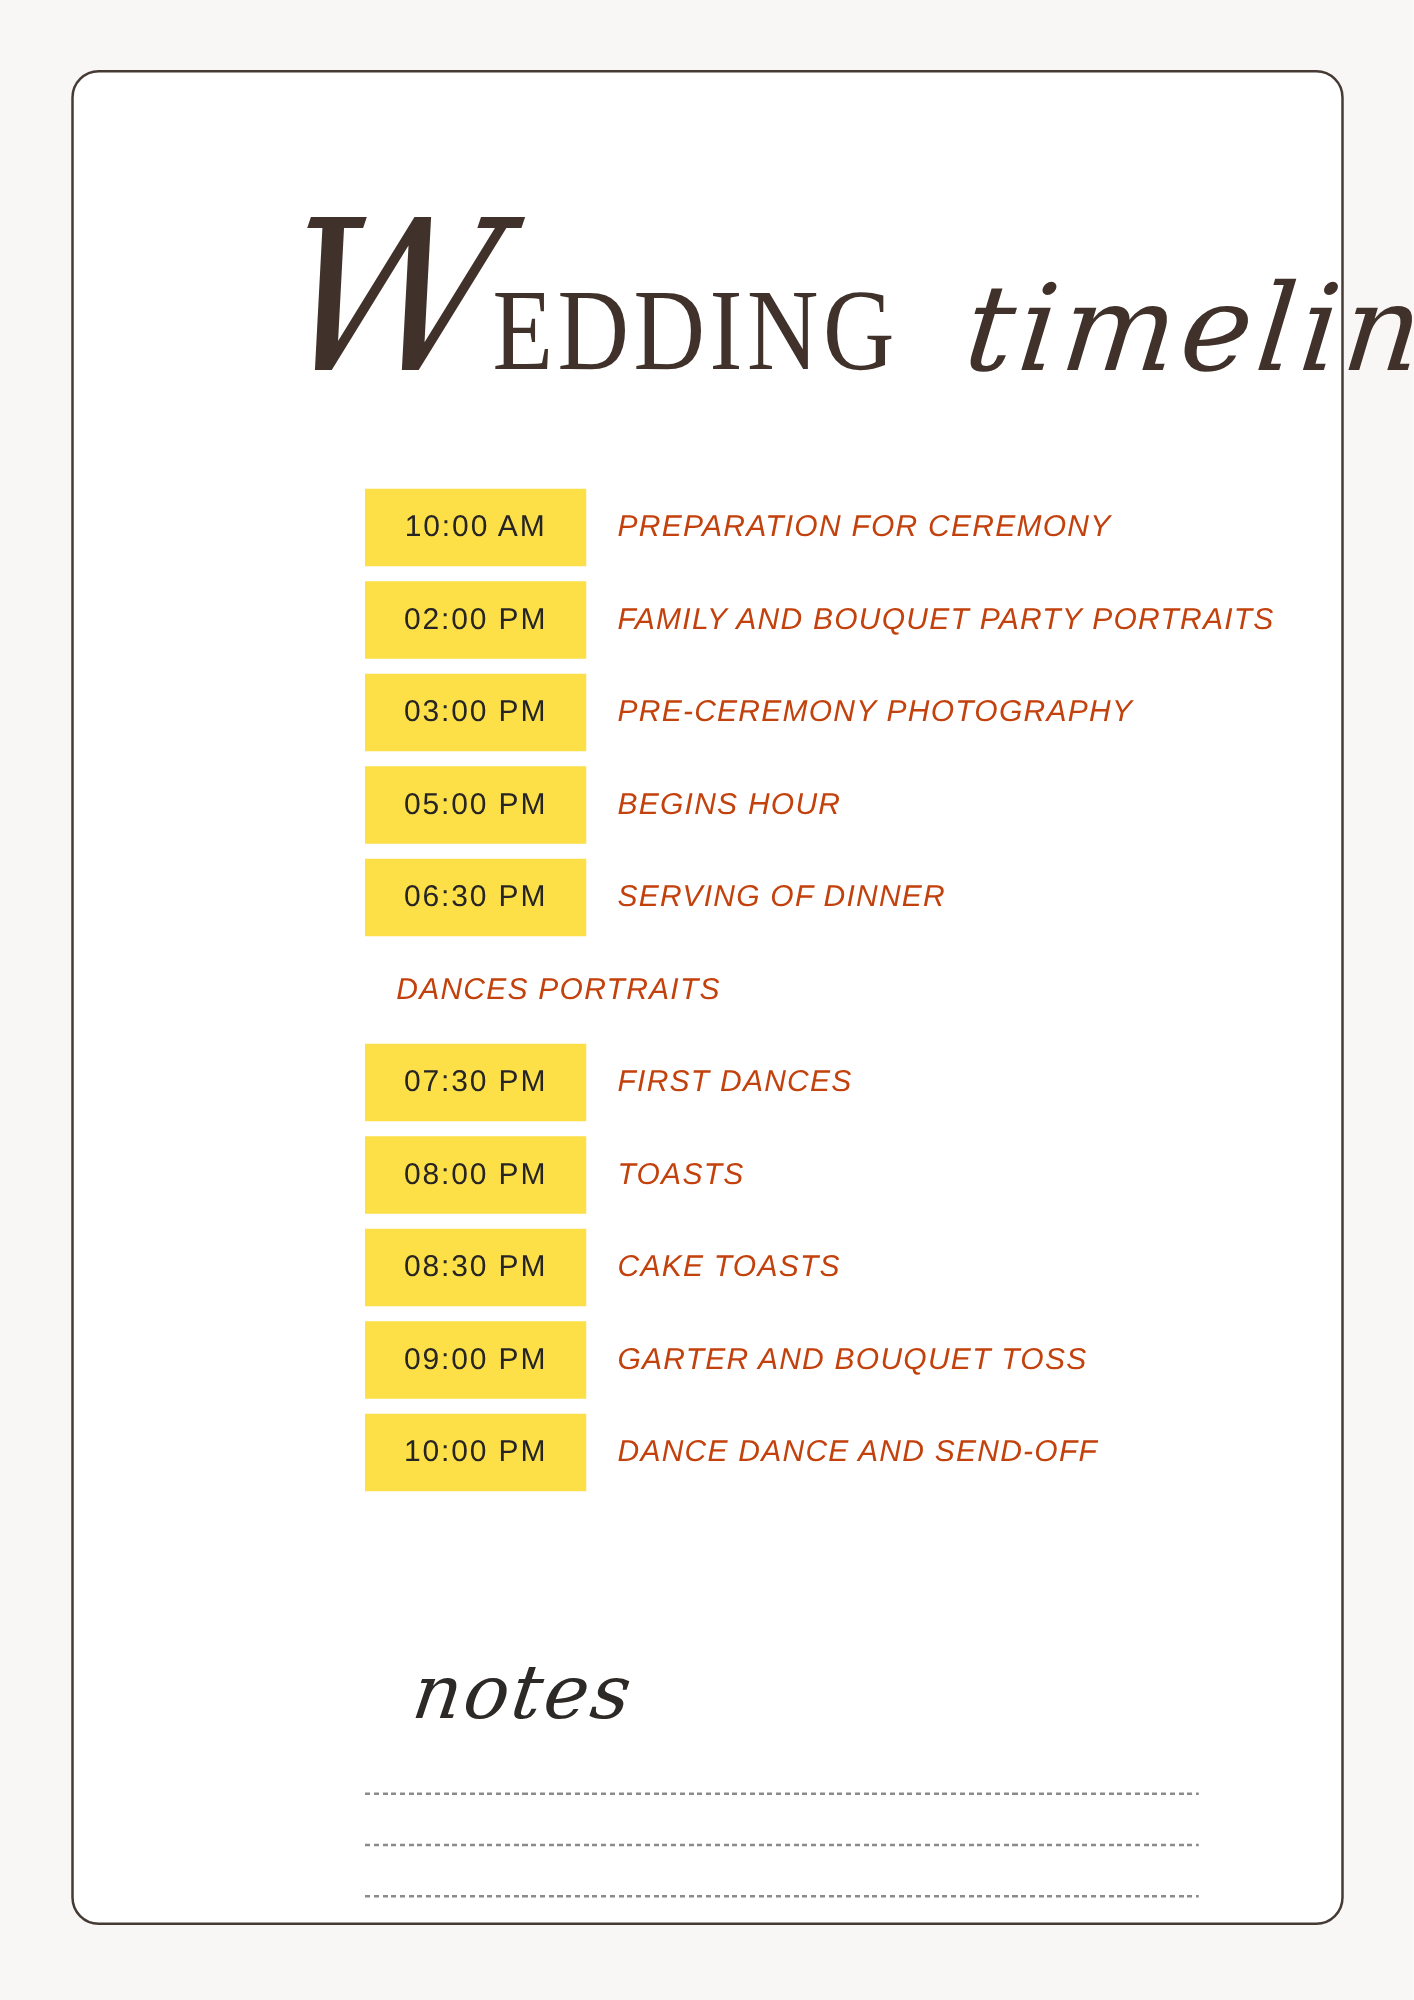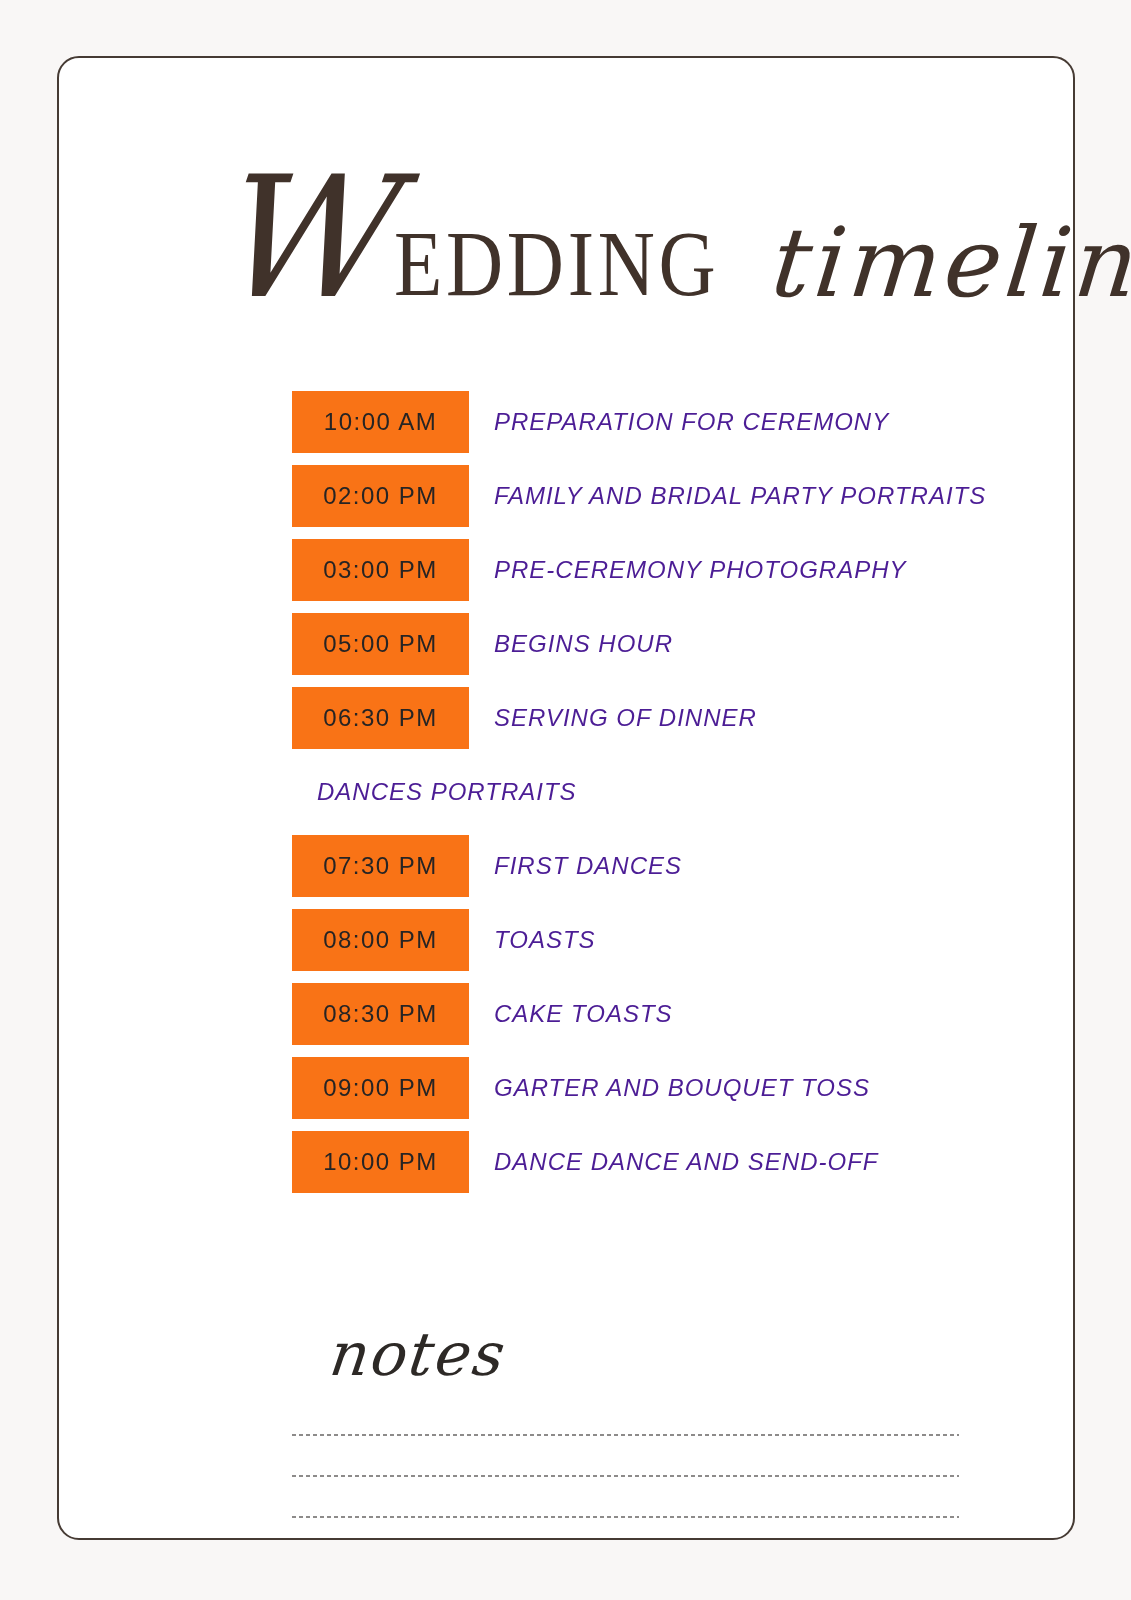--- a/index.html
+++ b/index.html
@@ -77,39 +77,39 @@
     gap: 12px;
   }
   .row {
     display: flex;
     align-items: center;
     height: 62px;
   }
   .time-box {
     width: 177px;
     height: 62px;
-    background: #f97316;
+    background: #fde047;
     display: flex;
     align-items: center;
     justify-content: center;
     font-family: "Liberation Sans", sans-serif;
     font-size: 24px;
     font-weight: 500;
     letter-spacing: 1.5px;
     color: #262424;
     flex: none;
   }
   .event-label {
     margin-left: 25px;
     font-family: "Liberation Sans", sans-serif;
     font-style: italic;
     font-size: 24px;
     font-weight: 400;
     letter-spacing: 1px;
-    color: #4c1d95;
+    color: #c2410c;
     white-space: nowrap;
   }
   
   .notes-heading {
     position: absolute;
     left: 272px;
     top: 1266px;
     font-family: "DejaVu Serif", serif;
     font-style: italic;
     font-weight: 400;
@@ -143,21 +143,21 @@
   </div>
 
   <div class="schedule">
   <div class="row">
     <div class="time-box">10:00 AM</div>
     <div class="event-label">PREPARATION FOR CEREMONY</div>
   </div>
 
   <div class="row">
     <div class="time-box">02:00 PM</div>
-    <div class="event-label">FAMILY AND BRIDAL PARTY PORTRAITS</div>
+    <div class="event-label">FAMILY AND BOUQUET PARTY PORTRAITS</div>
   </div>
 
   <div class="row">
     <div class="time-box">03:00 PM</div>
     <div class="event-label">PRE-CEREMONY PHOTOGRAPHY</div>
   </div>
 
 
   <div class="row">
     <div class="time-box">05:00 PM</div>

